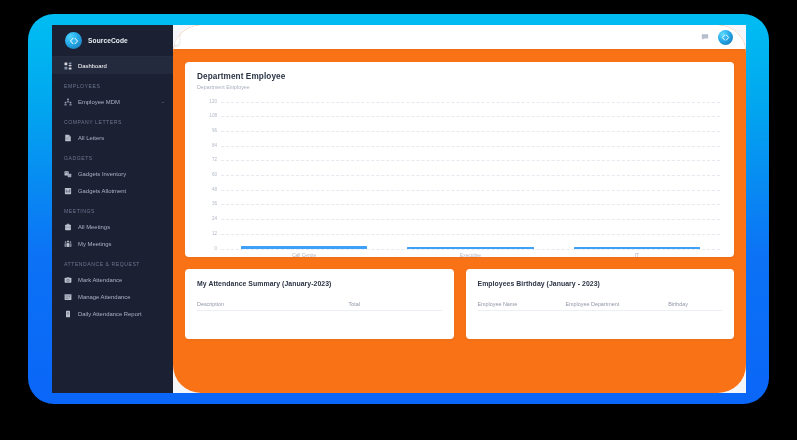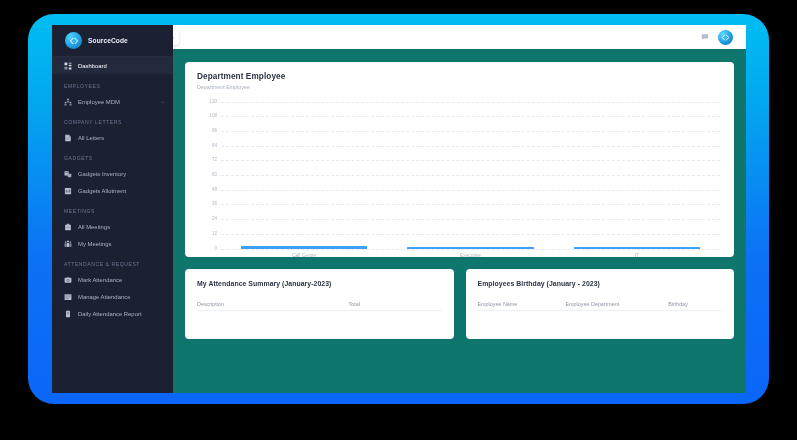--- a/index.html
+++ b/index.html
@@ -98,22 +98,23 @@
     font-size: 5px; color: #707a94; margin-left: auto; line-height: 1;
   }
   #nav-scroll { height: calc(100% - 32px); overflow: hidden; }
 
   
   #main {
     flex: 1 1 auto;
     height: 100%;
     display: flex;
     flex-direction: column;
-    background: #0f766e;
-    overflow: hidden;
+    background: #f97316;
+    overflow: hidden;
+    border-radius: 28px;
   }
 
   
   #topbar {
     height: 24px;
     background: #ffffff;
     flex: 0 0 24px;
     display: flex;
     align-items: center;
     padding: 0 13px 0 0;

